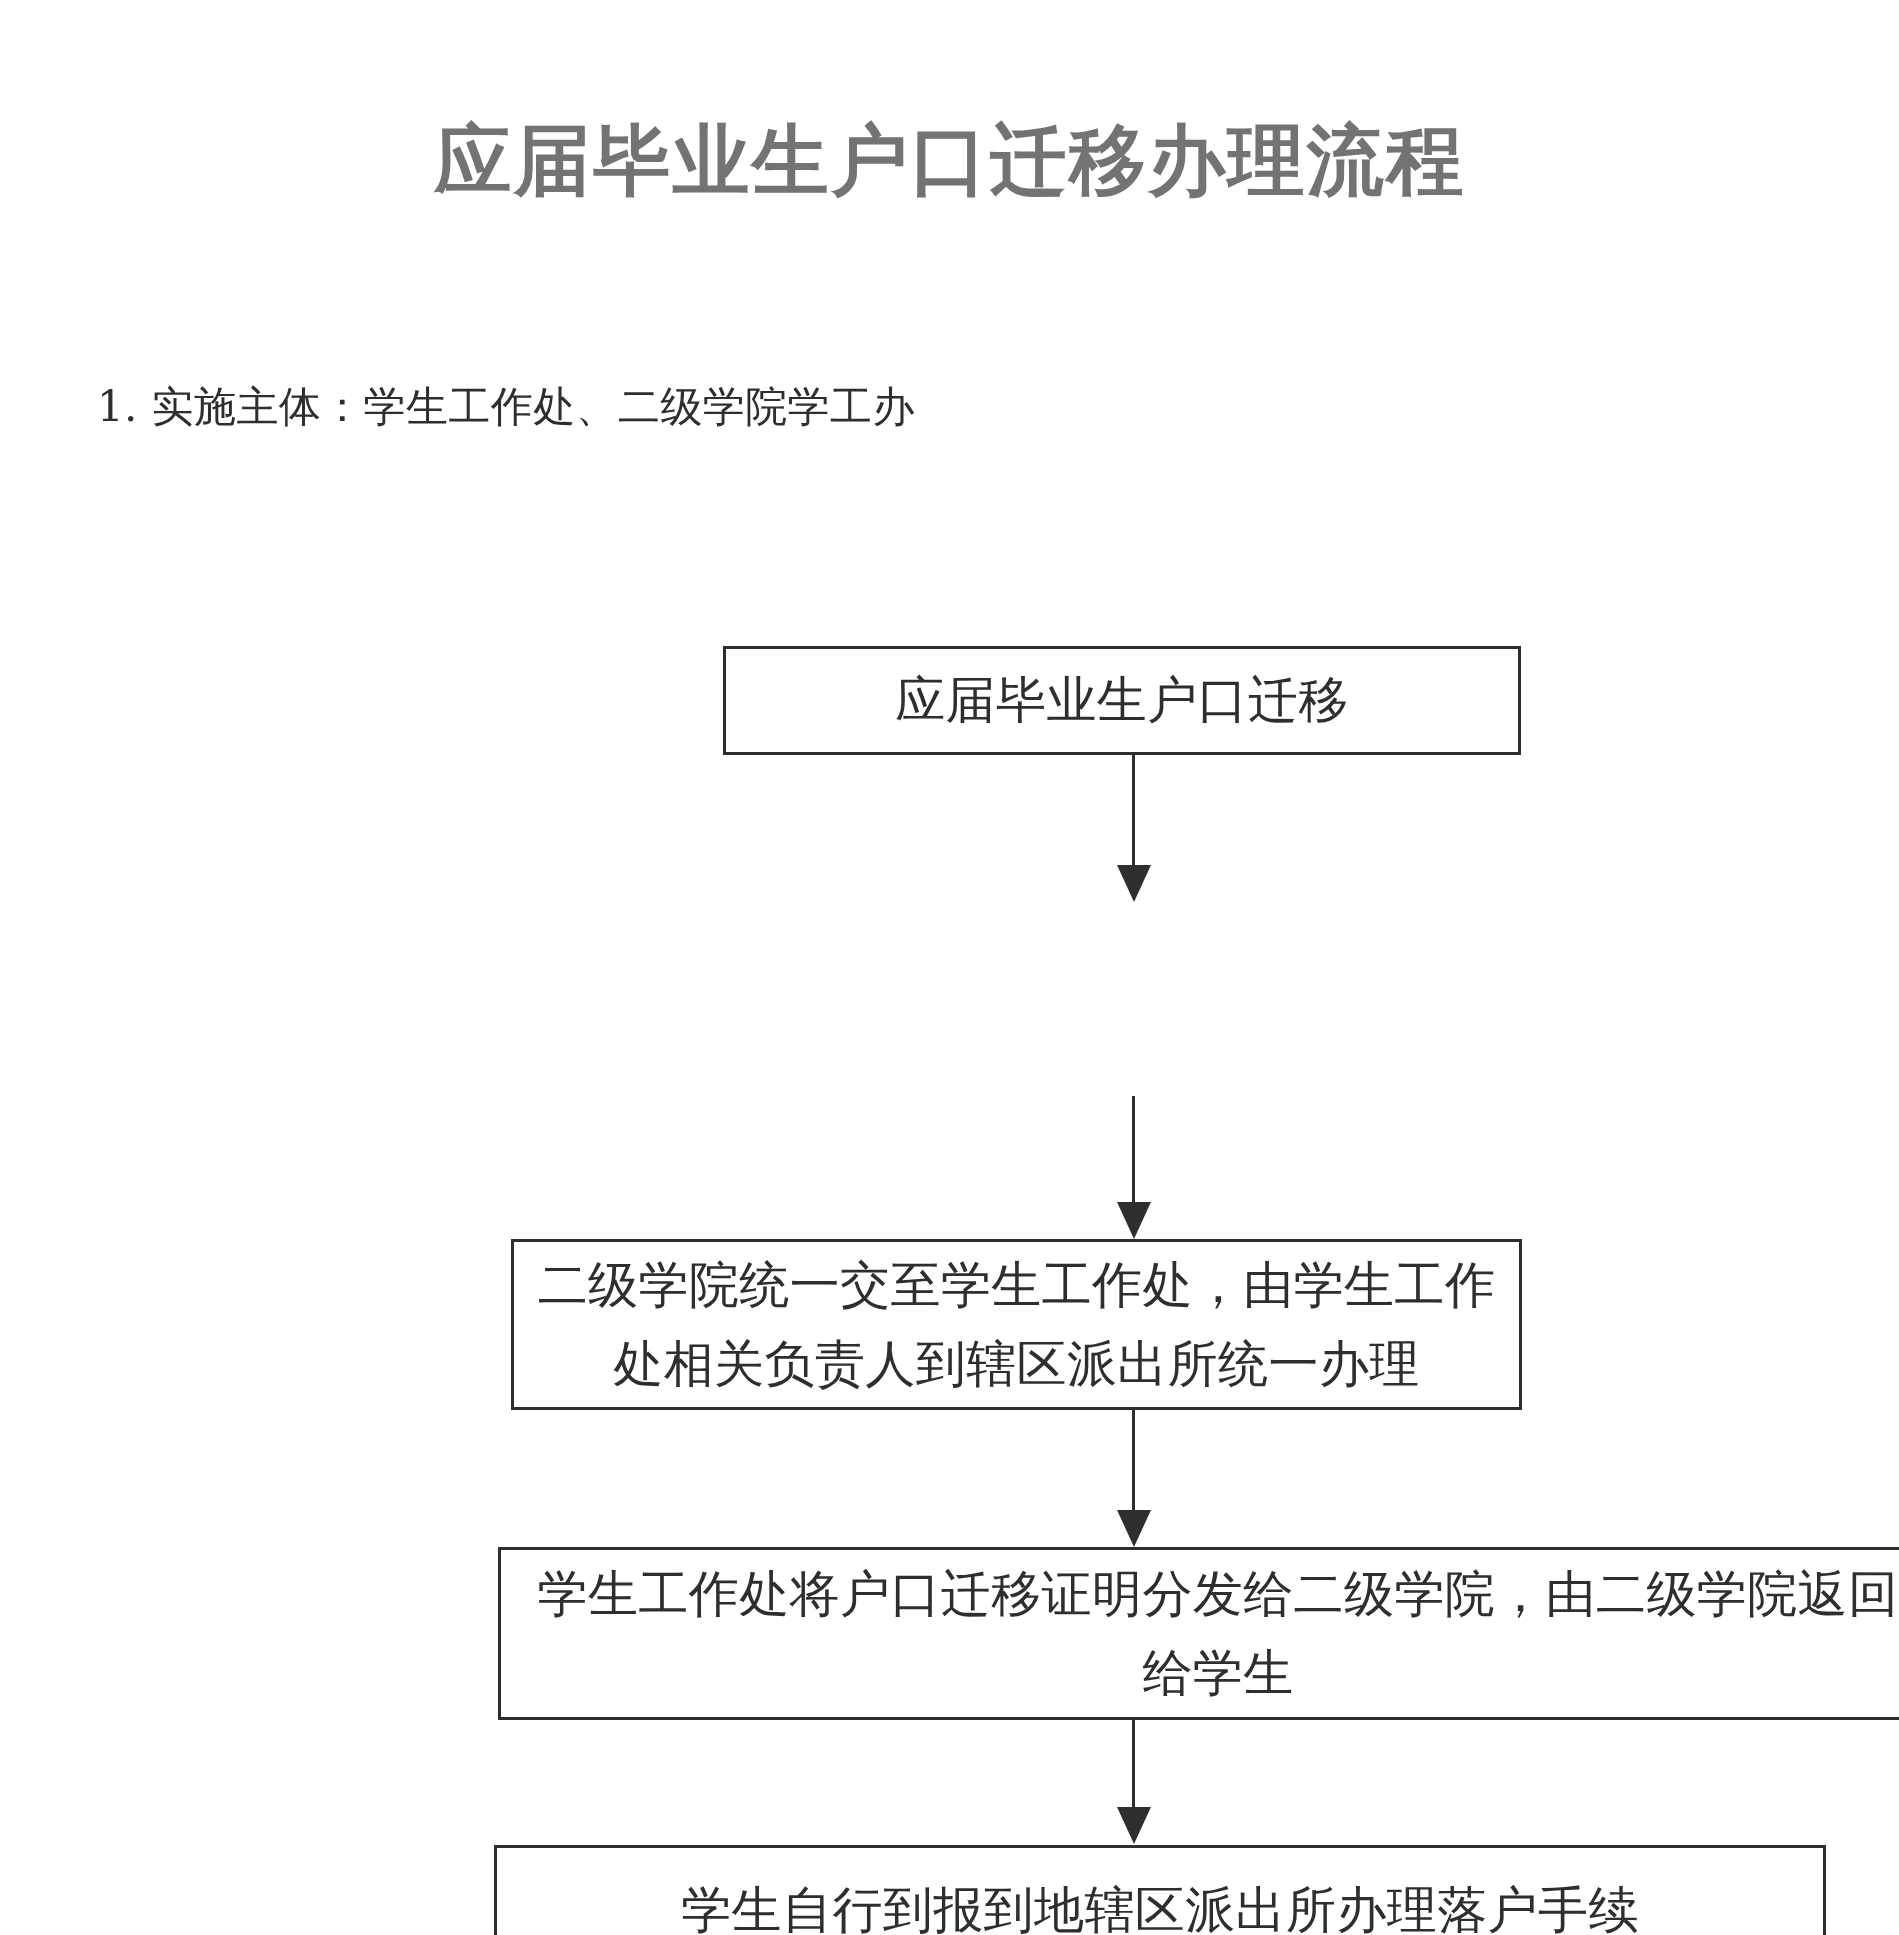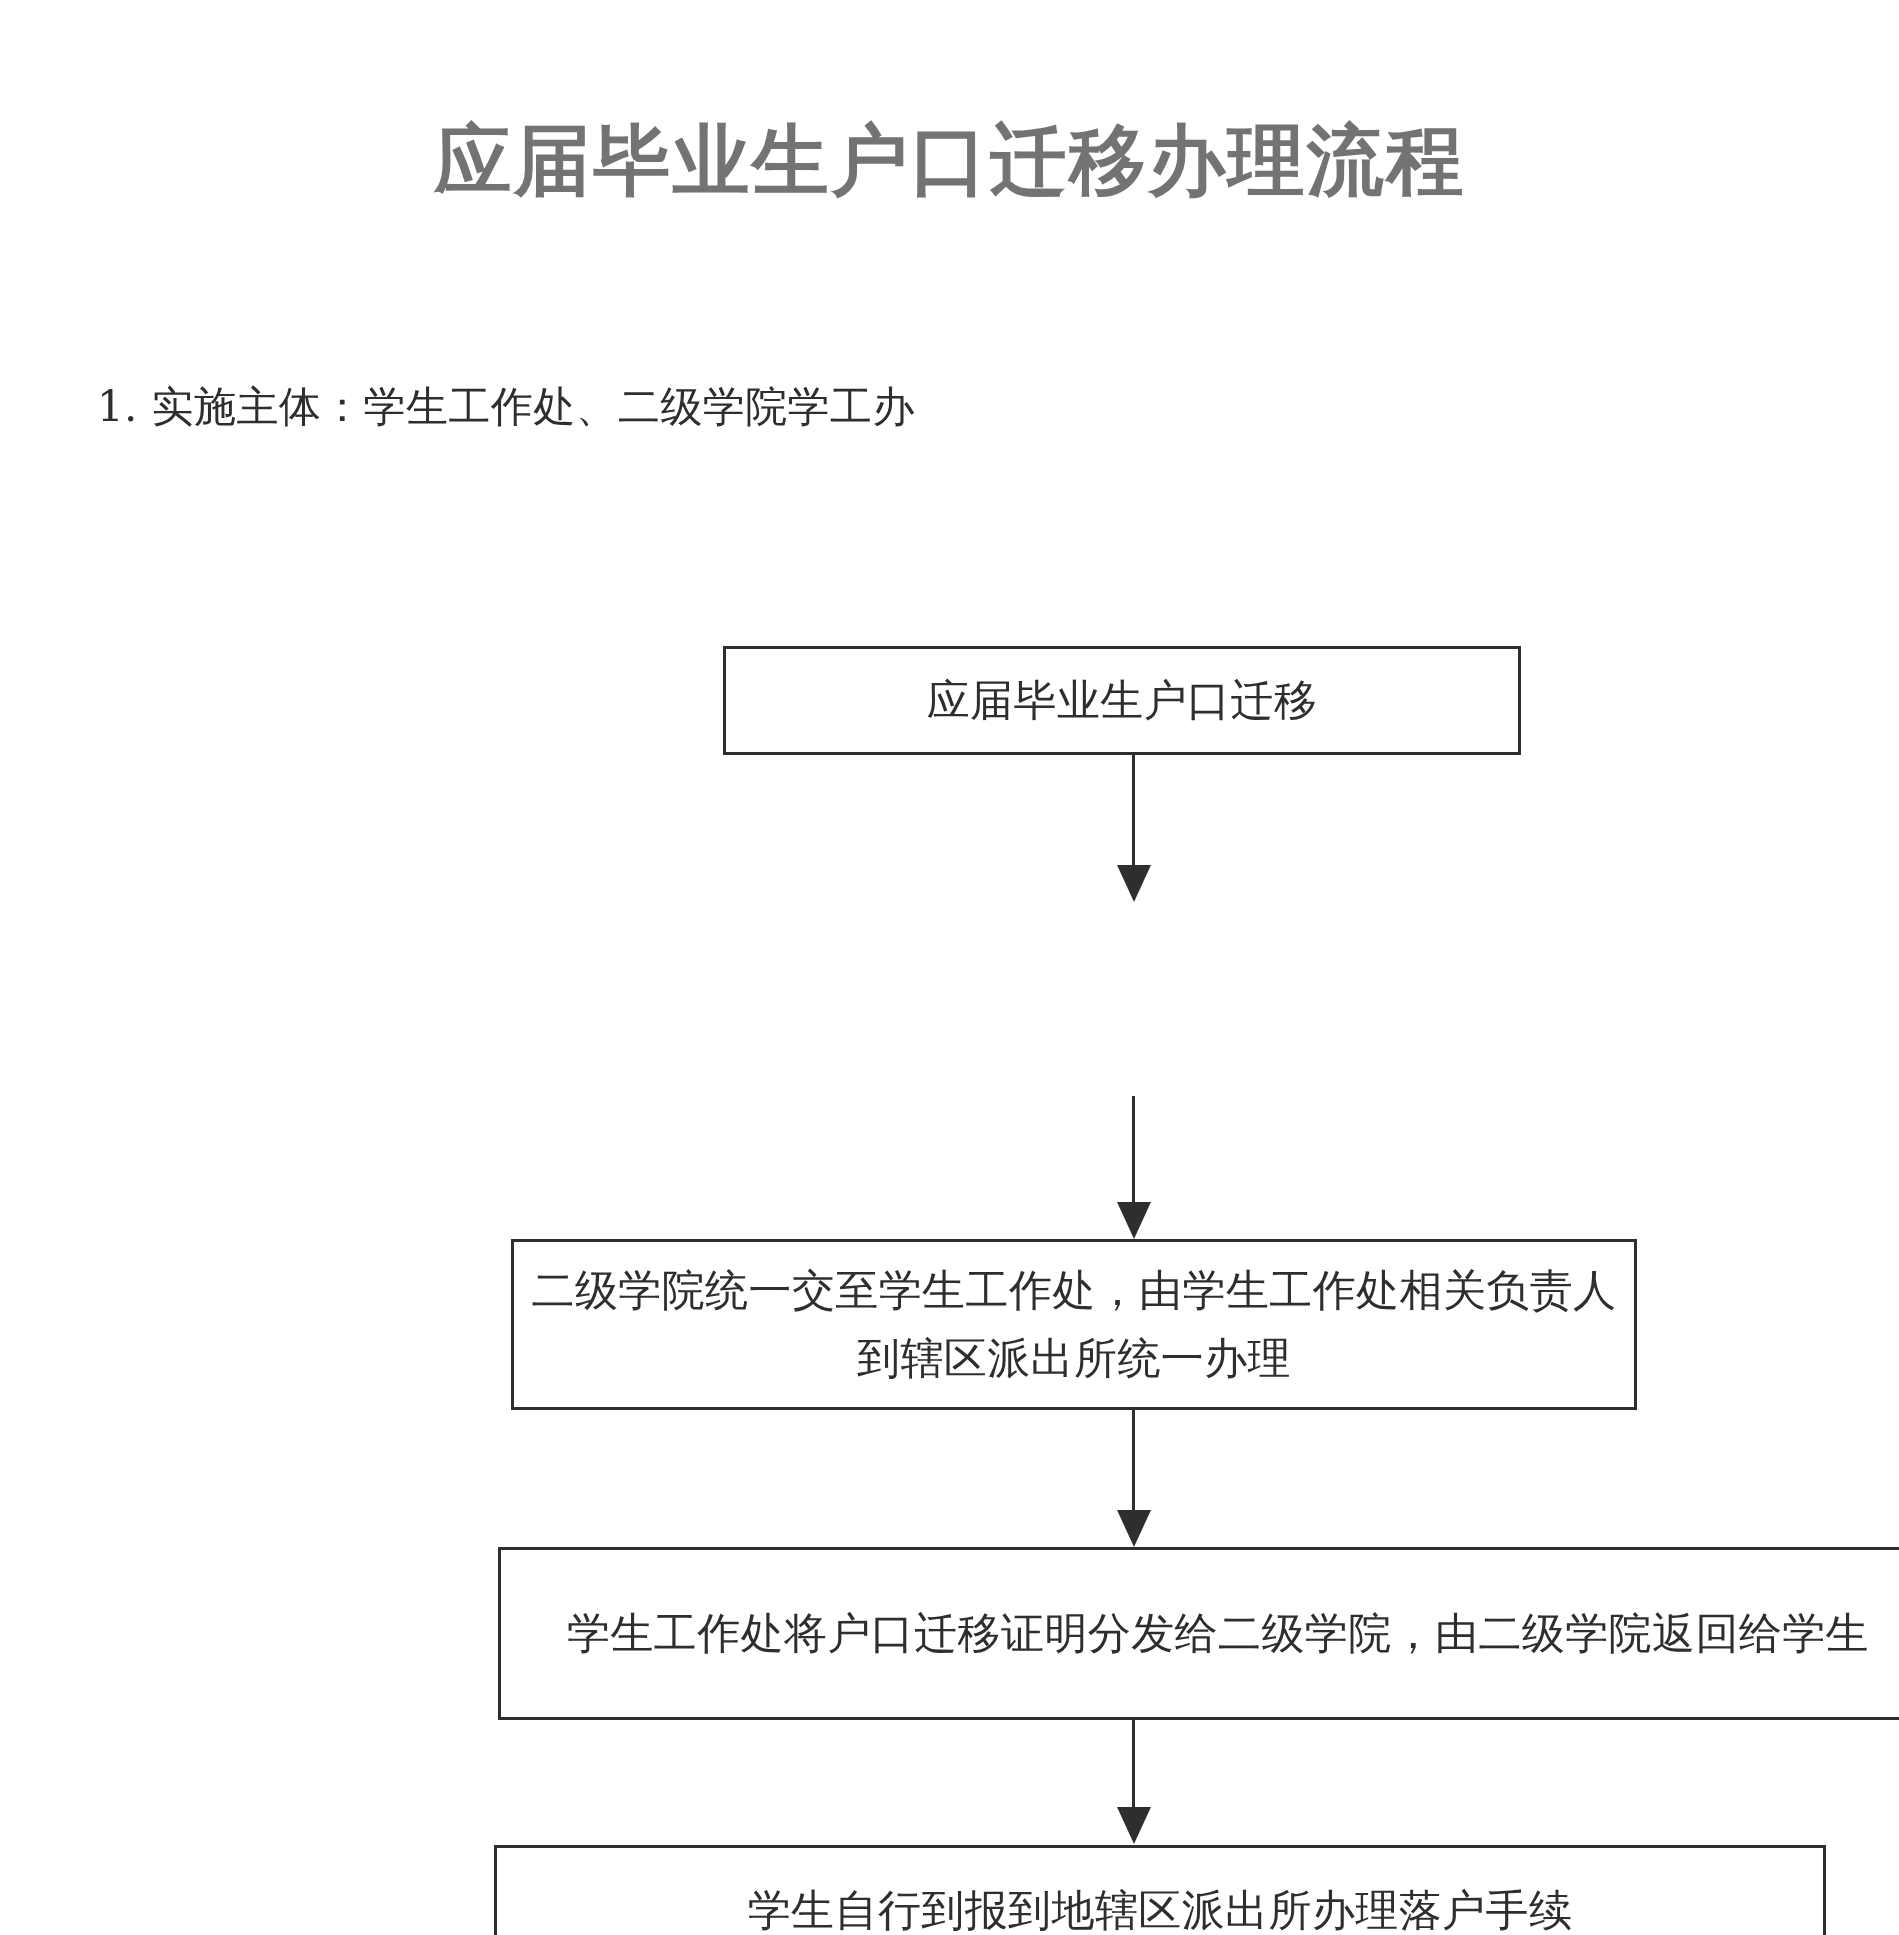--- a/index.html
+++ b/index.html
@@ -60,31 +60,31 @@
     position: absolute;
     box-sizing: border-box;
     border: 3.5px solid #2e2e2e;
     background: #ffffff;
     display: flex;
     align-items: center;
     justify-content: center;
     text-align: center;
   }
   .node-text {
-    font-size: 43px;
+    font-size: 50px;
     line-height: 1.58;
     color: #2e2e2e;
     padding: 0 15.5px;
     letter-spacing: 0.4px;
   }
 
   
   #node-1 { left: 723px; top: 646px; width: 798px; height: 109px; }
   #node-2 { left: 516px; top: 902px; width: 1223px; height: 194px; }
-  #node-3 { left: 511px; top: 1239px; width: 1126px; height: 171px; }
+  #node-3 { left: 511px; top: 1239px; width: 1011px; height: 171px; }
   #node-4 { left: 498px; top: 1547px; width: 1440px; height: 173px; }
   #node-5 { left: 494px; top: 1845px; width: 1332px; height: 131px; }
 
   
   .connector {
     position: absolute;
     width: 54px;
   }
   .connector .shaft {
     position: absolute;

